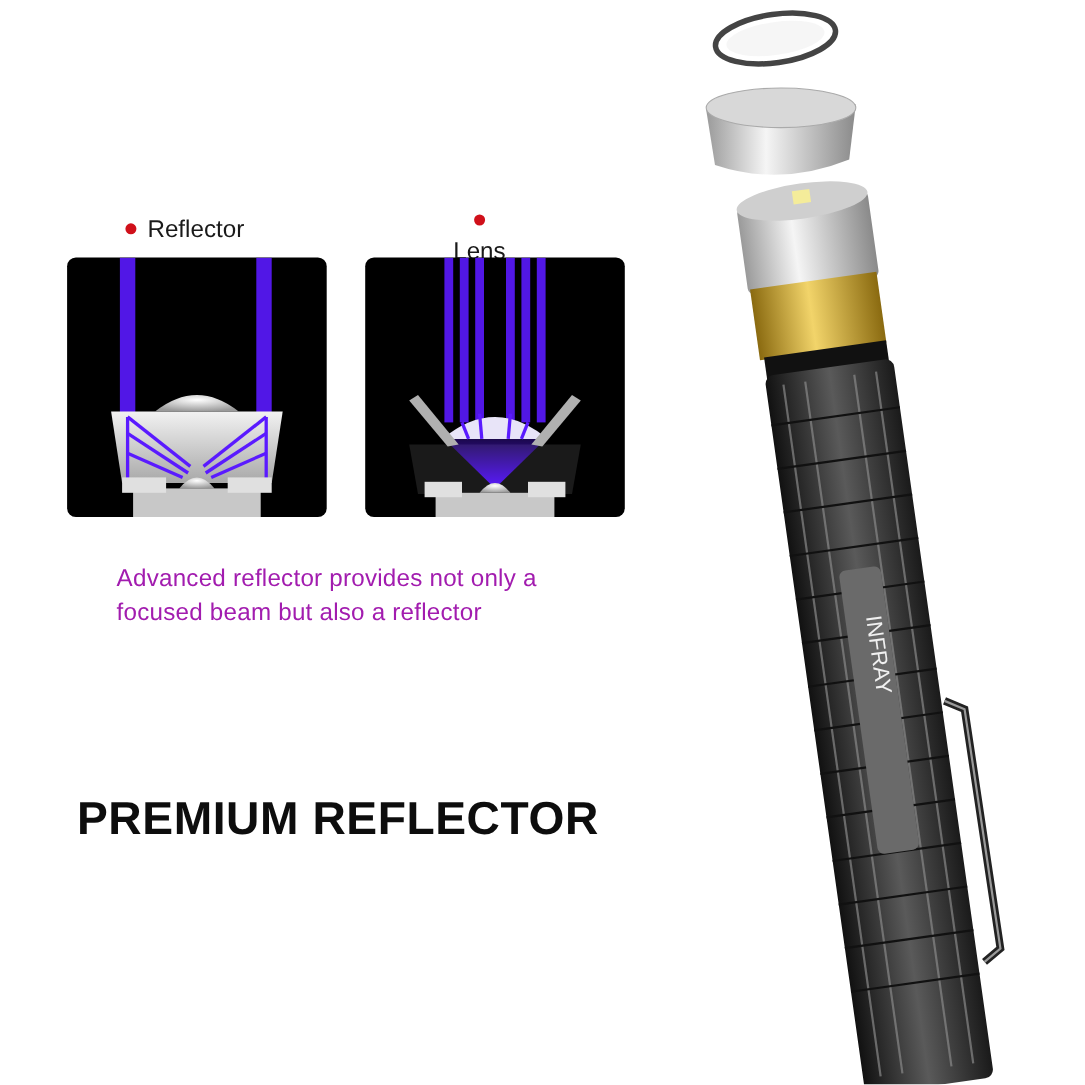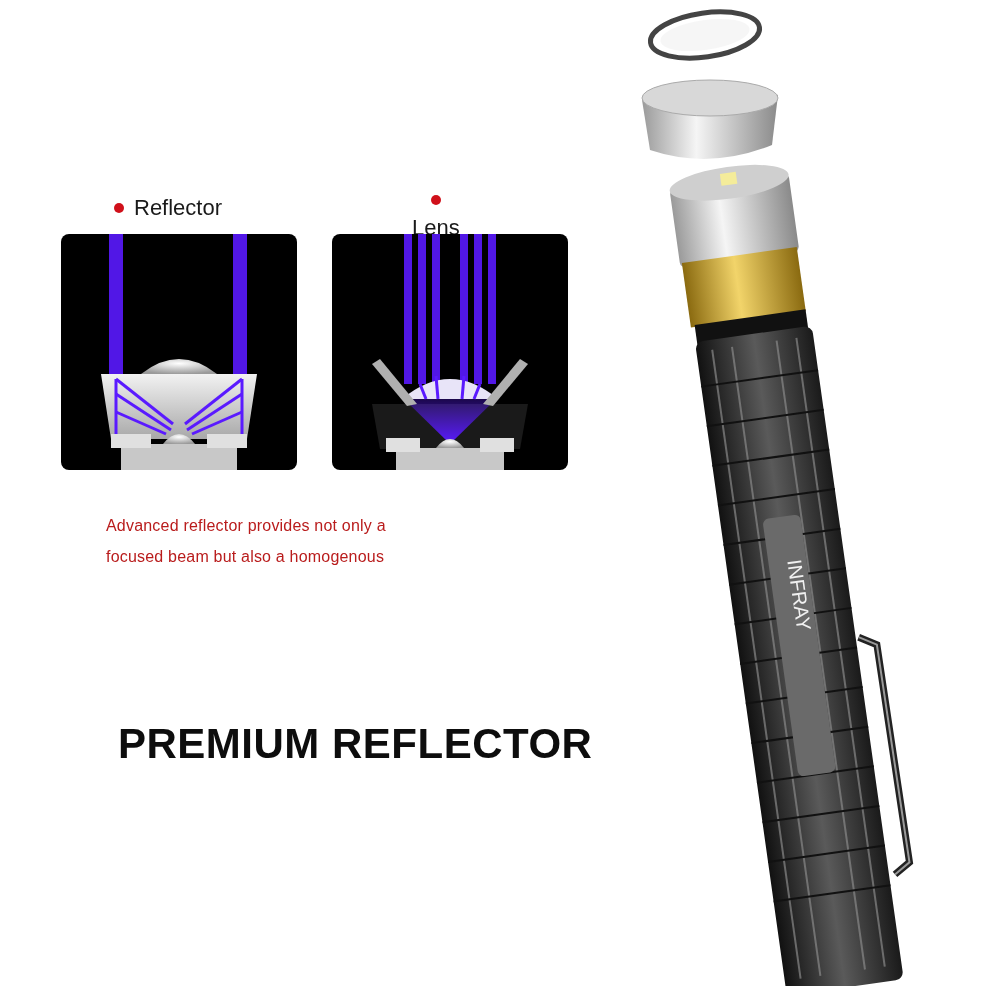--- a/index.html
+++ b/index.html
@@ -1,22 +1,22 @@
 <!DOCTYPE html>
 <html><head>
 <meta charset="utf-8">
 <style>
   html,body{margin:0;padding:0;background:#ffffff;}
   body{width:986px;height:986px;position:relative;overflow:hidden;font-family:"Liberation Sans",sans-serif;color:#111;}
   .label{position:absolute;font-size:22px;color:#1a1a1a;display:flex;align-items:center;gap:10px;justify-content:space-between;}
   .label .dot{width:10px;height:10px;border-radius:50%;background:#d0101a;display:inline-block;}
   .panel{position:absolute;top:234px;width:236px;height:236px;background:#000;border-radius:8px;overflow:hidden;}
   .panel svg{position:absolute;left:0;top:0;}
-  .desc{position:absolute;left:106px;top:510px;font-size:16px;line-height:31px;color:#b91c1c;width:430px;letter-spacing:0.2px;}
-  .headline{position:absolute;left:70px;top:720px;font-size:42px;font-weight:700;color:#0d0d0d;letter-spacing:0.5px;margin-left:48px;}
+  .desc{position:absolute;left:106px;top:510px;font-size:22px;line-height:31px;color:#a21caf;width:430px;letter-spacing:0.2px;}
+  .headline{position:absolute;left:70px;top:720px;font-size:42px;font-weight:700;color:#0d0d0d;letter-spacing:0.5px;}
   .product{position:absolute;left:600px;top:0;width:386px;height:986px;}
 </style>
 </head>
 <body>
 
 <div class="label" style="left:114px;top:195px;">
   <span class="dot"></span>
   <span>Reflector</span>
 </div>
 <div class="label" style="left:412px;top:195px;flex-direction:column;">
@@ -90,21 +90,21 @@
     <path d="M196 130 L188 125 L151 170 L161 172 Z" fill="#b0b0b0"></path>
     <path d="M104 214 Q118 196 132 214 Z" fill="url(#dome2)"></path>
     <rect x="64" y="214" width="108" height="22" fill="#c8c8c8"></rect>
     <rect x="54" y="204" width="34" height="14" fill="#e0e0e0"></rect>
     <rect x="148" y="204" width="34" height="14" fill="#e0e0e0"></rect>
   </svg>
 </div>
 
 <div class="desc">
   <div>Advanced reflector provides not only a</div>
-  <div>focused beam but also a homogenous</div>
+  <div>focused beam but also a reflector</div>
 </div>
 
 <div class="headline">PREMIUM REFLECTOR</div>
 
 <div class="product">
   <svg width="386" height="986" viewBox="0 0 386 986">
     <defs>
       <linearGradient id="silver" x1="0" y1="0" x2="1" y2="0">
         <stop offset="0" stop-color="#9a9a9a"></stop>
           <stop offset="0.4" stop-color="#f5f5f5"></stop>

